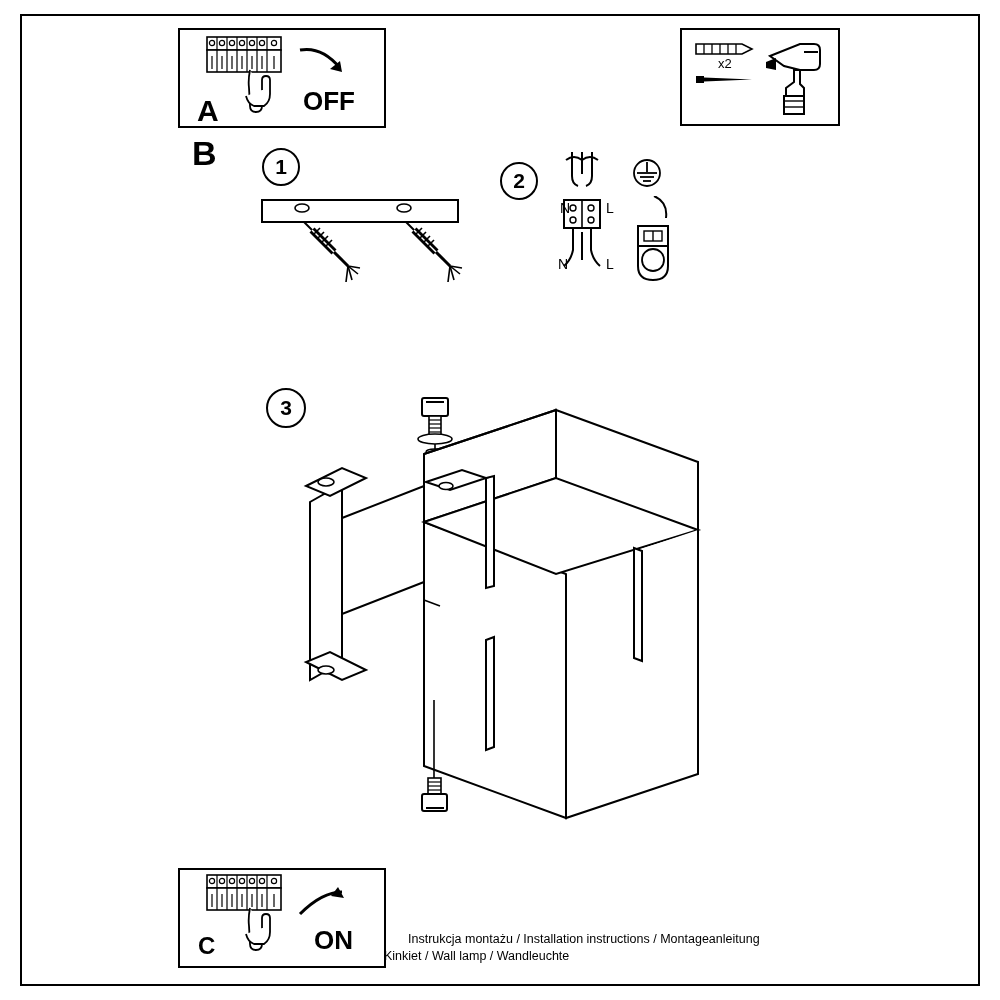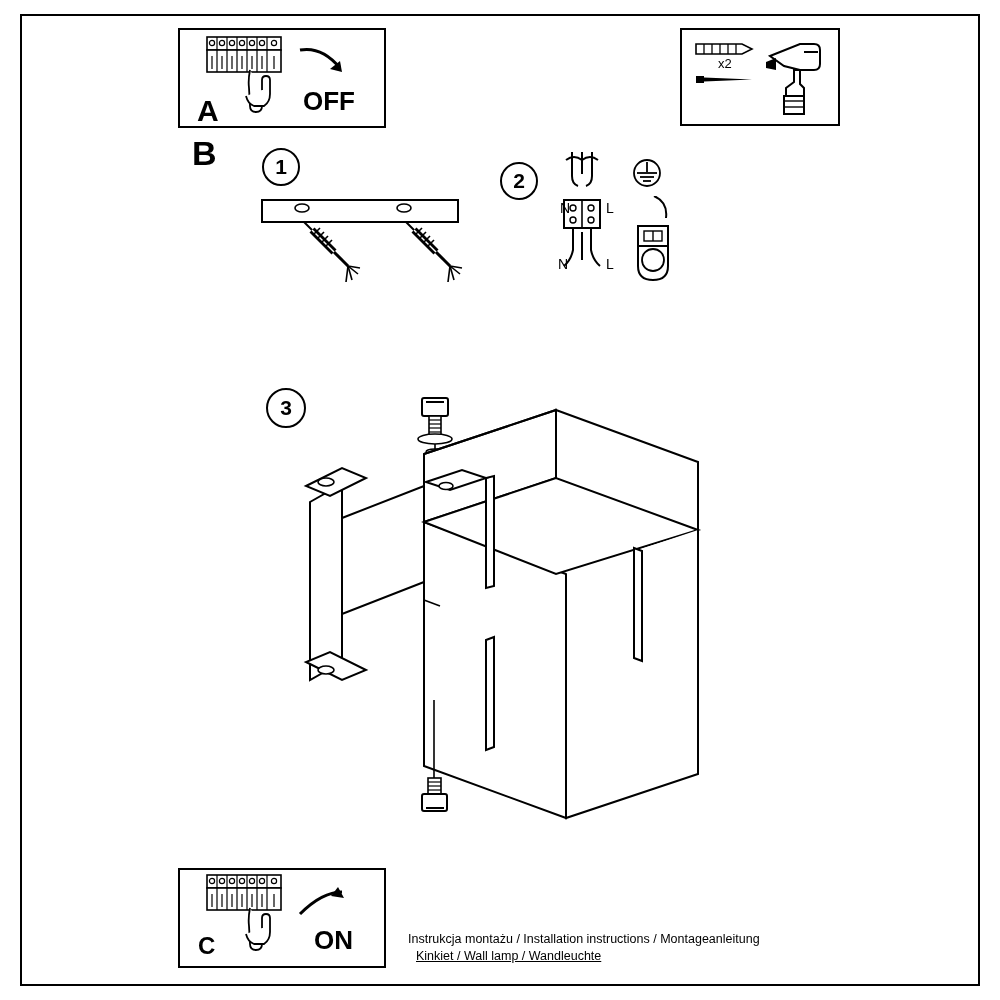--- a/index.html
+++ b/index.html
@@ -367,15 +367,15 @@
   </svg>
 
   <svg class="svgabs" style="left:296px; top:884px;" width="56" height="46" viewBox="0 0 56 46">
     <path d="M4 30 q22 -22 42 -22" fill="none" stroke="#000" stroke-width="3"></path>
     <path d="M48 8 l-13 -2 l7 -9 z" fill="#000" transform="translate(0,6)"></path>
   </svg>
 
   <div class="lbl onoff" style="left:314px; top:925px;">ON</div>
 
   <div class="footer-text" style="left:396px; top:930px;margin-left:12px;">Instrukcja montażu / Installation instructions / Montageanleitung</div>
-  <div class="footer-text" style="left:416px; top:947px;text-decoration:underline;">Kinkiet  / Wall lamp / Wandleuchte</div>
+  <div class="footer-text" style="left:384px; top:947px;">Kinkiet  / Wall lamp / Wandleuchte</div>
 
 </div>
 
 </body></html>

